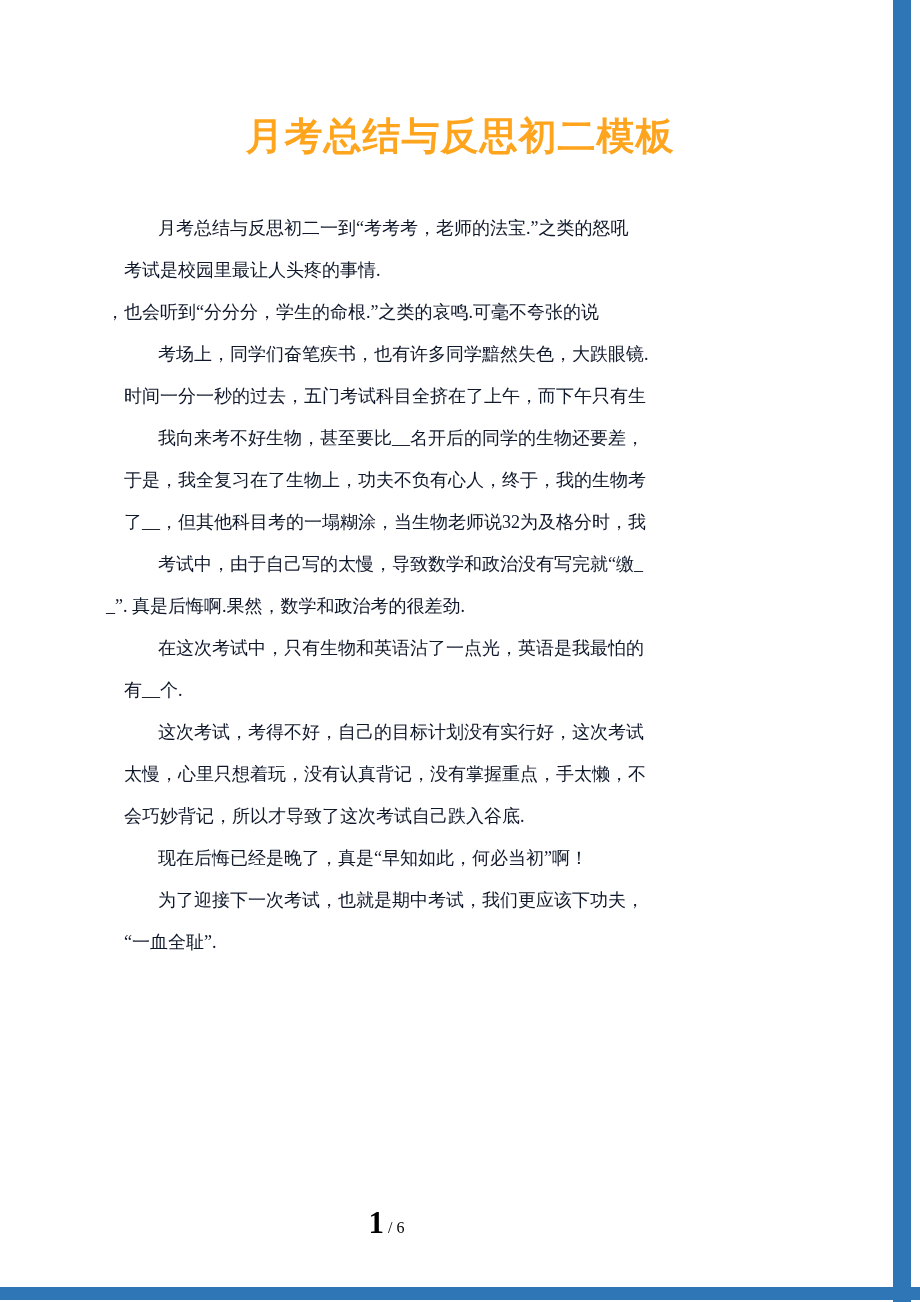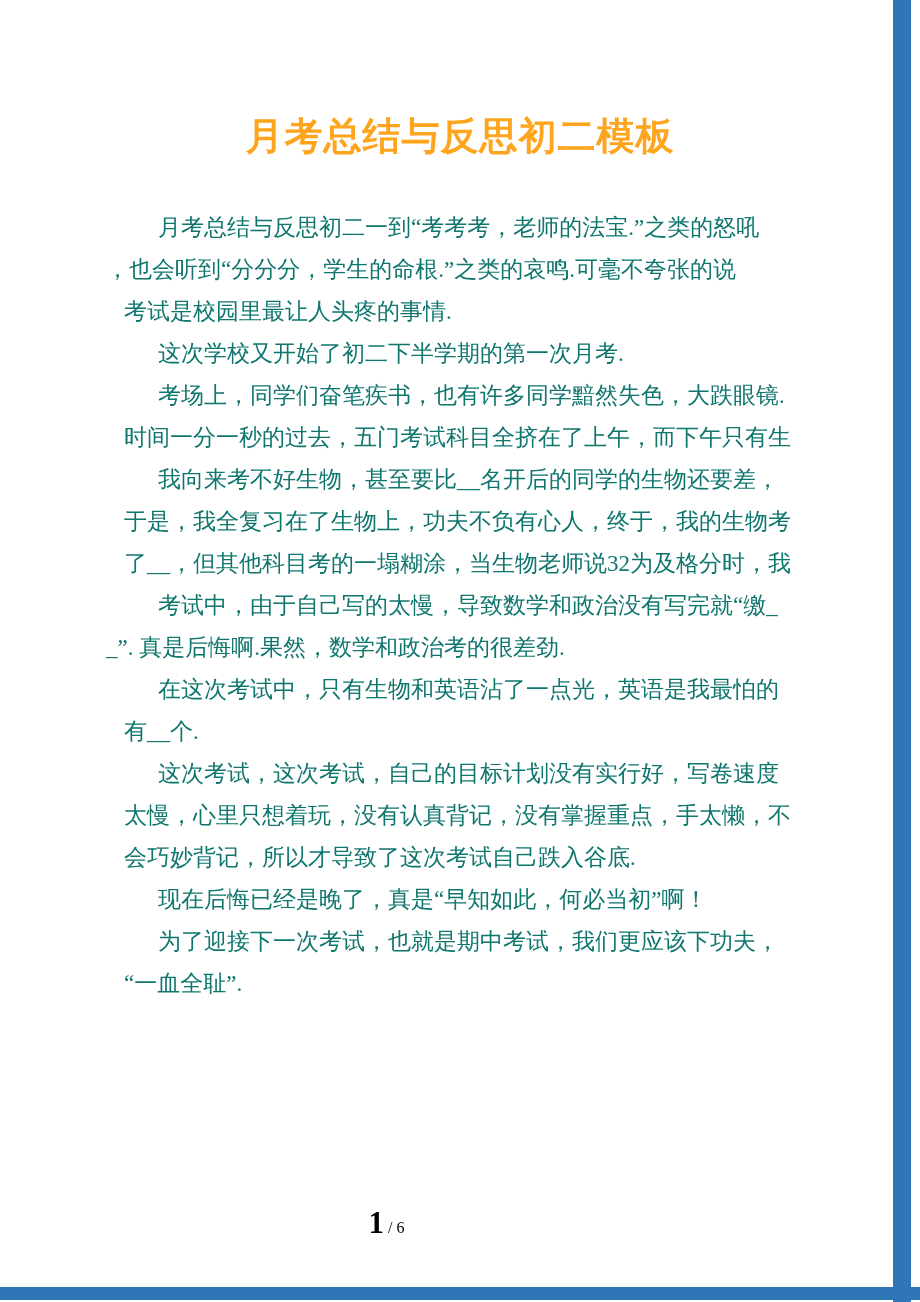--- a/index.html
+++ b/index.html
@@ -23,23 +23,23 @@
     font-size: 38px;
     line-height: 48px;
     font-weight: bold;
     letter-spacing: 1px;
     color: #FFA41D;
   }
   .doc-body {
     position: absolute;
     top: 207px; left: 124px;
     width: 724px;
-    font-size: 23px;
+    font-size: 18px;
     line-height: 42px;
-    color: #0f766e;
+    color: #0f172a;
     text-align: justify;
   }
   .line { white-space: nowrap; }
   .line.indent { padding-left: 34px; }
   .line.hang { margin-left: -18px; }
   .footer {
     position: absolute;
     top: 1204px; left: 0;
     width: 773px;
     text-align: center;
@@ -68,45 +68,42 @@
 </style>
 </head>
 <body>
 
 <div class="page">
   <h1 class="title" style="color: rgb(255, 164, 29);">月考总结与反思初二模板</h1>
 
   <div class="doc-body" id="doc-body">
       <div class="para">
         <div class="line indent">月考总结与反思初二一到“考考考，老师的法宝.”之类的怒吼</div>
+        <div class="line">考试是校园里最让人头疼的事情.</div>
         <div class="line hang">，也会听到“分分分，学生的命根.”之类的哀鸣.可毫不夸张的说</div>
-        <div class="line">考试是校园里最让人头疼的事情.</div>
-      </div>
-      <div class="para">
-        <div class="line indent">这次学校又开始了初二下半学期的第一次月考.</div>
       </div>
       <div class="para">
         <div class="line indent">考场上，同学们奋笔疾书，也有许多同学黯然失色，大跌眼镜.</div>
         <div class="line">时间一分一秒的过去，五门考试科目全挤在了上午，而下午只有生</div>
       </div>
       <div class="para">
         <div class="line indent">我向来考不好生物，甚至要比__名开后的同学的生物还要差，</div>
         <div class="line">于是，我全复习在了生物上，功夫不负有心人，终于，我的生物考</div>
         <div class="line">了__，但其他科目考的一塌糊涂，当生物老师说32为及格分时，我</div>
       </div>
       <div class="para">
         <div class="line indent">考试中，由于自己写的太慢，导致数学和政治没有写完就“缴_</div>
         <div class="line hang">_”. 真是后悔啊.果然，数学和政治考的很差劲.</div>
       </div>
       <div class="para">
         <div class="line indent">在这次考试中，只有生物和英语沾了一点光，英语是我最怕的</div>
         <div class="line">有__个.</div>
       </div>
       <div class="para">
-        <div class="line indent">这次考试，这次考试，自己的目标计划没有实行好，写卷速度</div>
+        <div class="line indent">这次考试，考得不好，自己的目标计划没有实行好，这次考试</div>
         <div class="line">太慢，心里只想着玩，没有认真背记，没有掌握重点，手太懒，不</div>
         <div class="line">会巧妙背记，所以才导致了这次考试自己跌入谷底.</div>
       </div>
       <div class="para">
         <div class="line indent">现在后悔已经是晚了，真是“早知如此，何必当初”啊！</div>
       </div>
       <div class="para">
         <div class="line indent">为了迎接下一次考试，也就是期中考试，我们更应该下功夫，</div>
         <div class="line">“一血全耻”.</div>
       </div>

